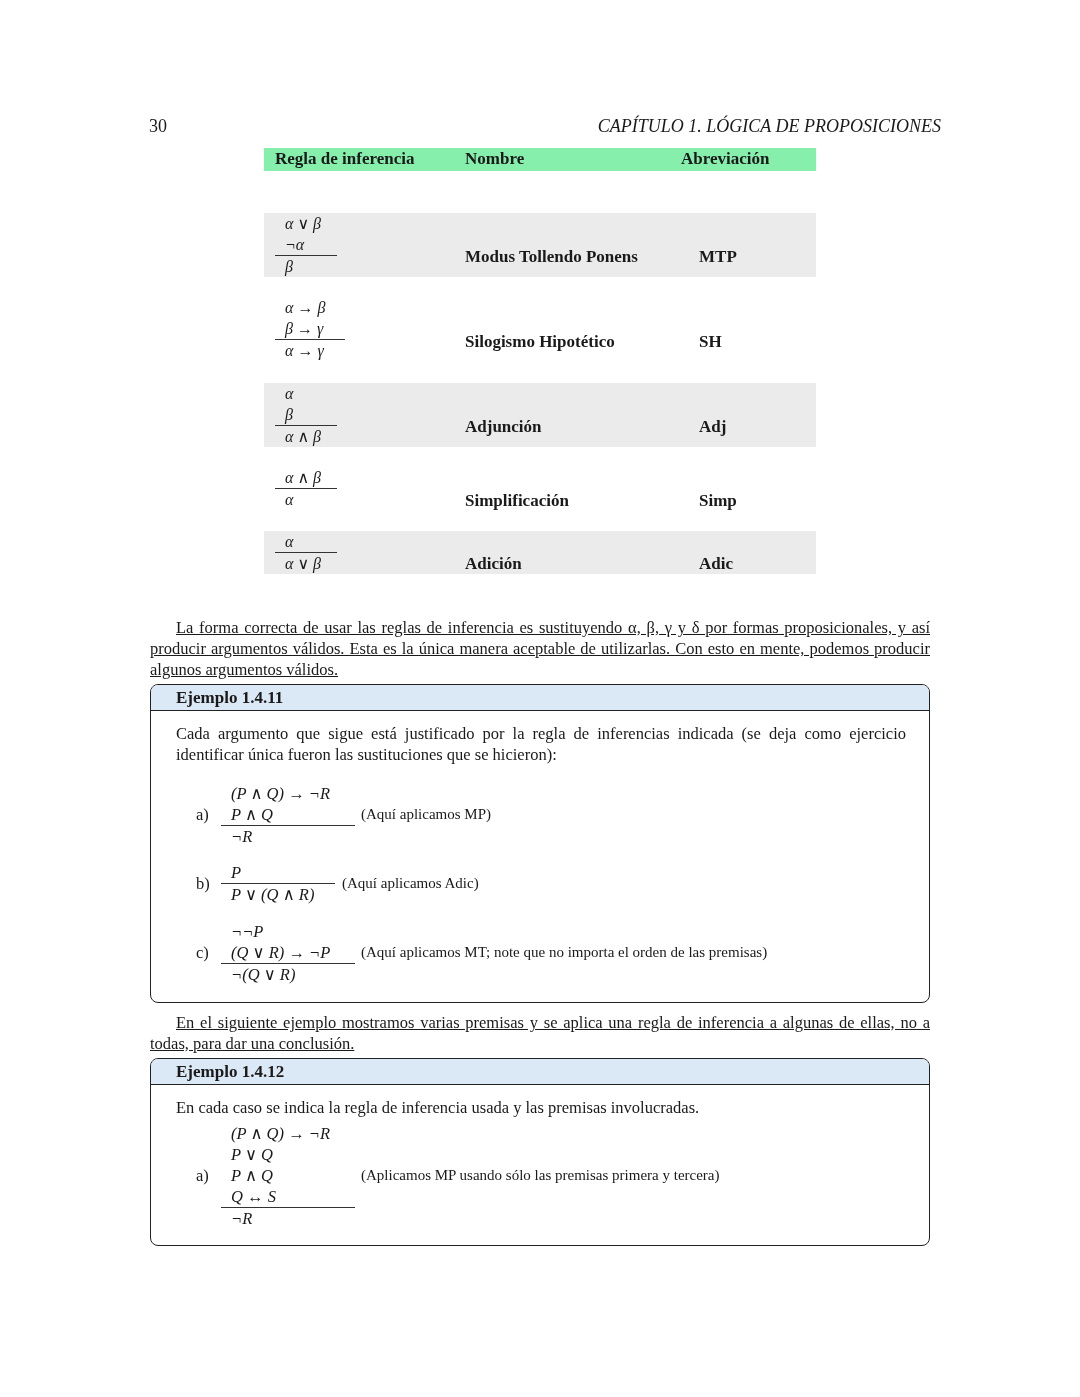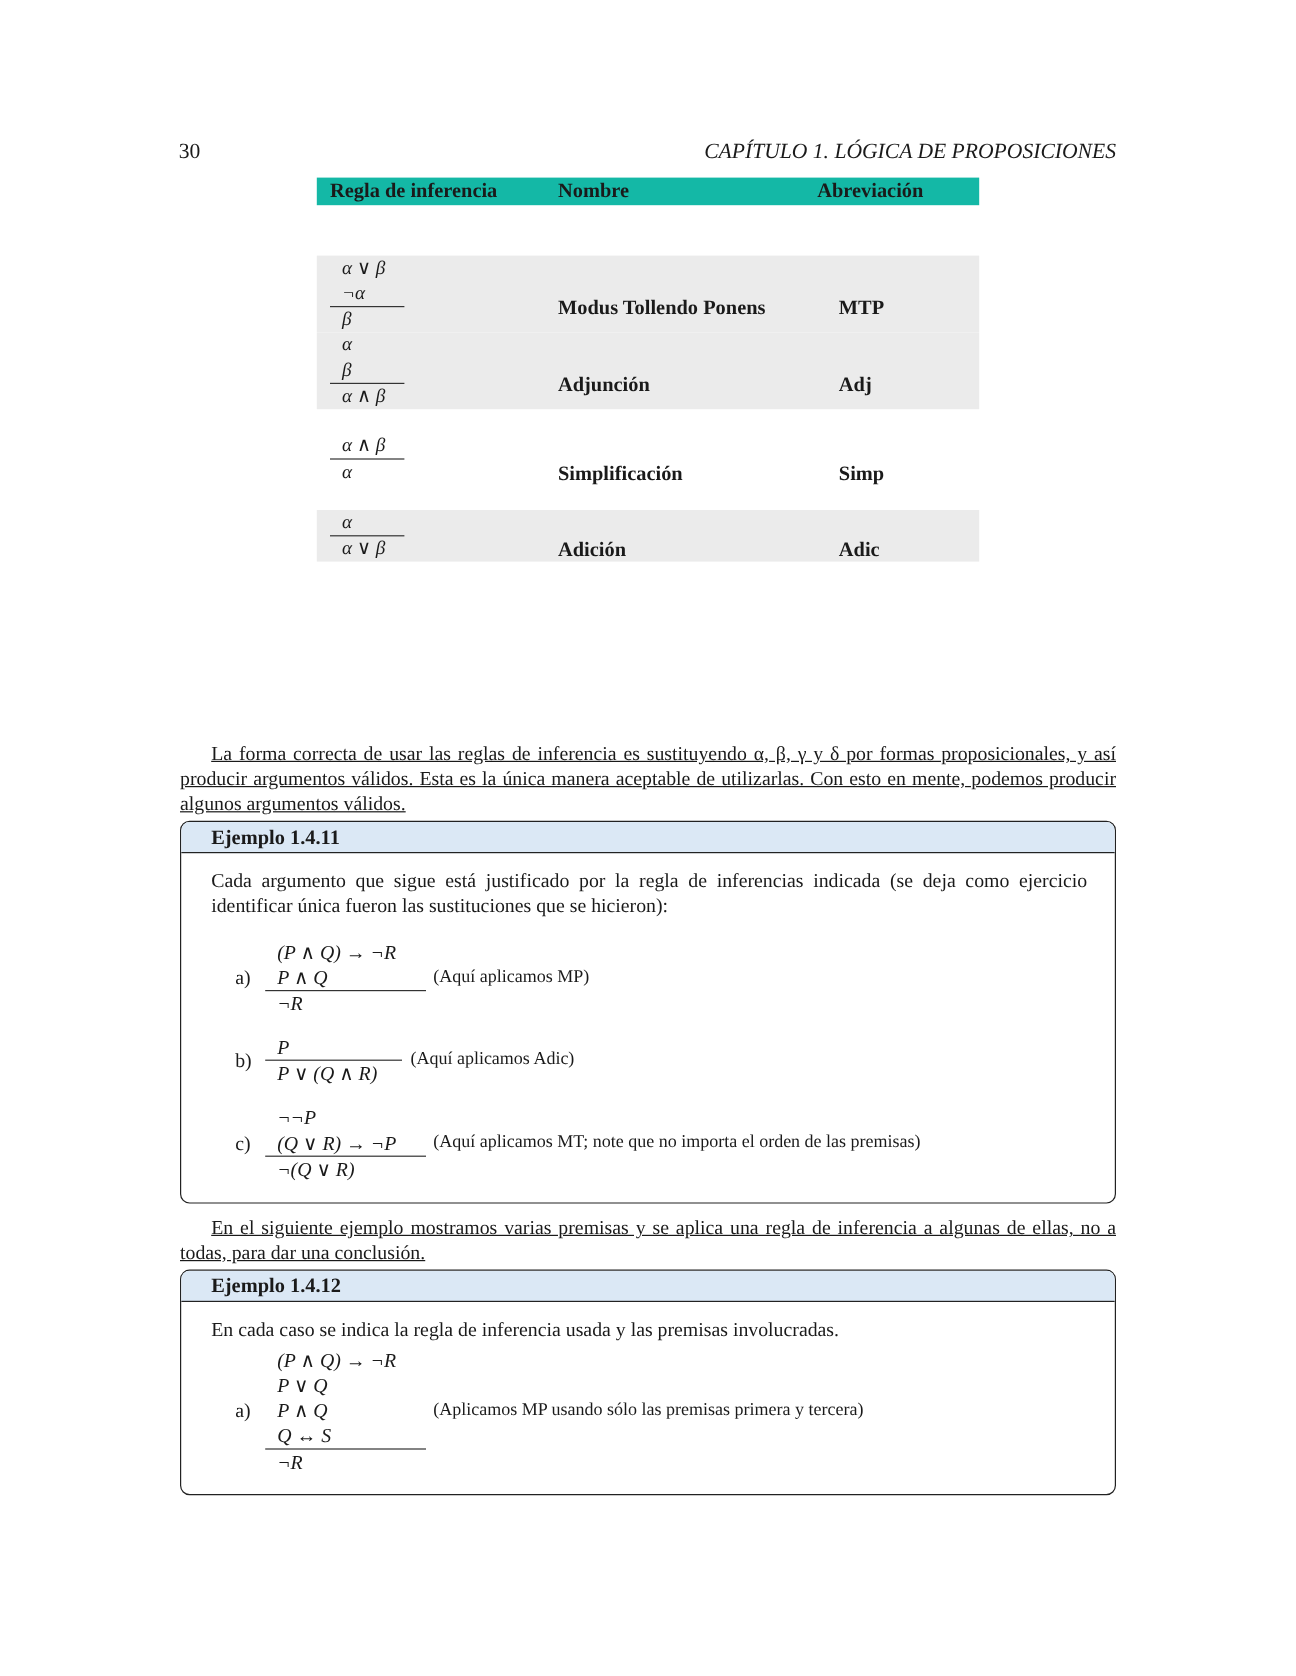--- a/index.html
+++ b/index.html
@@ -3,26 +3,26 @@
 <meta charset="utf-8">
 <style>
   html, body { margin: 0; padding: 0; background: #ffffff; }
   body {
     width: 1080px; height: 1397px; position: relative; overflow: hidden;
     font-family: "DejaVu Serif", "Liberation Serif", serif;
     color: #1a1a1a;
   }
   .serif { font-family: "Liberation Serif", "DejaVu Serif", serif; }
   .page-num { position: absolute; left: 149px; top: 116px; font-size: 18px; }
-  .running-head { position: absolute; right: 150px; top: 116px; font-size: 18px; font-style: italic; }
+  .running-head { position: absolute; right: 139px; top: 116px; font-size: 18px; font-style: italic; }
 
   
   .rules-table { position: absolute; left: 264px; top: 148px; width: 552px; }
   .thead {
-    background: #14b8a6; height: 23px; position: relative;
+    background: #86efac; height: 23px; position: relative;
     font-weight: bold; font-size: 17px;
   }
   .thead span { position: absolute; top: 1px; }
   .row { position: relative; }
   .row.shaded { background: #ebebeb; }
   .row .name, .row .abbr { position: absolute; font-weight: bold; font-size: 17px; margin-top: 13px; }
   .row .name { left: 201px; }
   .row .abbr { left: 435px; }
   .rule { position: absolute; left: 11px; font-style: italic; font-size: 16px; line-height: 21px; }
   .rule .line { display: block; padding-left: 10px; white-space: nowrap; }
@@ -69,20 +69,29 @@
   <div class="row shaded" style="height:64px">
     <div class="rule" style="top:0px">
       <span class="line">α ∨ β</span>
       <span class="line">¬α</span>
       <span class="line bar" style="width:52px">β</span>
     </div>
     <span class="name" style="top:21px">Modus Tollendo Ponens</span>
     <span class="abbr" style="top:21px">MTP</span>
   </div>
 
+  <div class="row" style="height:106px">
+    <div class="rule" style="top:20px">
+      <span class="line">α → β</span>
+      <span class="line">β → γ</span>
+      <span class="line bar" style="width:60px">α → γ</span>
+    </div>
+    <span class="name" style="top:42px">Silogismo Hipotético</span>
+    <span class="abbr" style="top:42px">SH</span>
+  </div>
 
   <div class="row shaded" style="height:64px">
     <div class="rule" style="top:0px">
       <span class="line">α</span>
       <span class="line">β</span>
       <span class="line bar" style="width:52px">α ∧ β</span>
     </div>
     <span class="name" style="top:21px">Adjunción</span>
     <span class="abbr" style="top:21px">Adj</span>
   </div>

